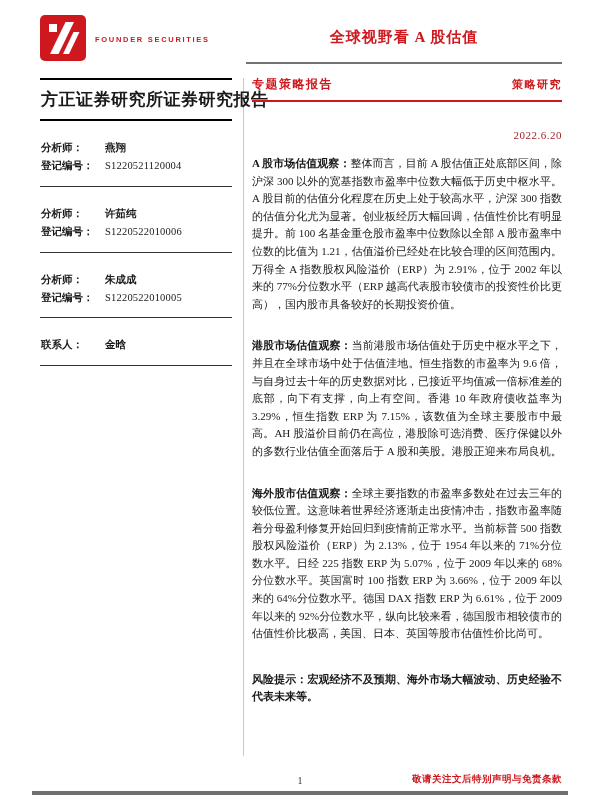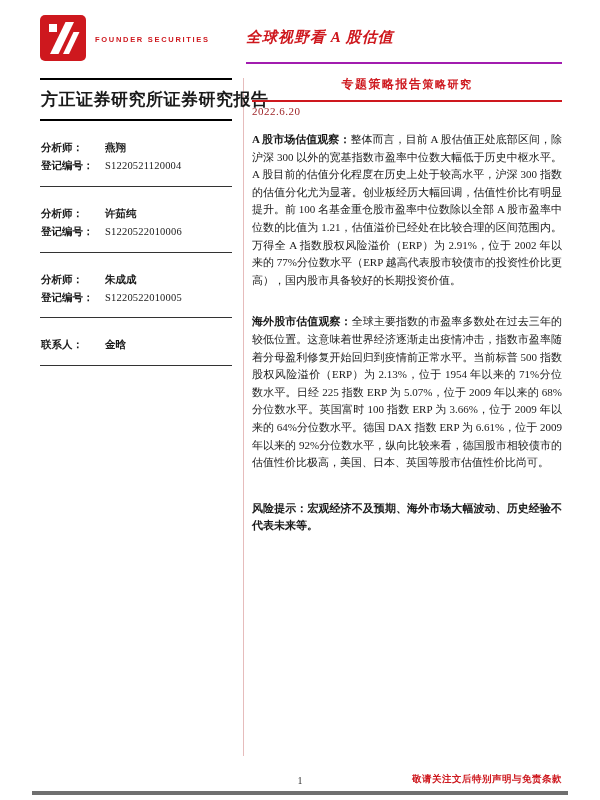--- a/index.html
+++ b/index.html
@@ -8,38 +8,38 @@
     position:relative; width:600px; height:800px; margin:0 auto;
     background:#ffffff; overflow:hidden;
     font-family:"Liberation Serif","DejaVu Serif",serif; color:#1a1a1a;
   }
   
   .header { position:absolute; left:40px; right:38px; top:12px; height:52px; display:flex; }
   .logo { display:flex; align-items:center; gap:9px; width:206px; flex-shrink:0; }
   .logo-mark { width:46px; height:46px; display:block; }
   .logo-cn { font-size:22px; font-weight:bold; color:#CE181E; letter-spacing:4px; line-height:1.05; white-space:nowrap; }
   .logo-en { font-size:7.5px; font-weight:bold; color:#CE181E; letter-spacing:1.7px; margin-top:2px; font-family:"Liberation Sans",sans-serif; white-space:nowrap; }
-  .title-wrap { flex:1; display:flex; align-items:center; justify-content:flex-start; border-bottom:2px solid #a21caf;font-style:italic; }
+  .title-wrap { flex:1; display:flex; align-items:center; justify-content:center; border-bottom:2px solid #737373; }
   .doc-title { color:#CE181E; font-weight:bold; font-size:15px; letter-spacing:1px; white-space:nowrap; }
   
   .vline { position:absolute; left:243px; top:78px; height:678px; width:1px; background:#e6bcbc; }
   
   .left-col { position:absolute; left:40px; top:78px; width:192px; }
   .inst-box { border-top:2px solid #000; border-bottom:2px solid #000; padding:8px 1px; font-size:17px; font-weight:bold; letter-spacing:0.5px; white-space:nowrap; }
   .person-block { border-bottom:1px solid #333; padding:18px 1px 10px; font-size:10.5px; }
   .person-row { display:flex; line-height:1.75; }
   .person-label { font-weight:bold; width:64px; flex-shrink:0; }
   .person-name { font-weight:bold; }
   .reg-no { font-weight:normal; letter-spacing:0.2px; }
   
   .right-col { position:absolute; left:252px; right:38px; top:76px; }
-  .type-row { display:flex; justify-content:center; align-items:baseline; padding-bottom:7px; border-bottom:2px solid #CE181E; }
+  .type-row { display:flex; justify-content:space-between; align-items:baseline; padding-bottom:7px; border-bottom:2px solid #CE181E; }
   .report-type { color:#CE181E; font-weight:bold; font-size:12px; letter-spacing:1.5px; }
   .category { color:#CE181E; font-weight:bold; font-size:11px; letter-spacing:1.5px; }
-  .date { text-align:left; margin-top:3px; font-size:11px; color:#9e2428; letter-spacing:0.5px; }
+  .date { text-align:right; margin-top:27px; font-size:11px; color:#9e2428; letter-spacing:0.5px; }
   .body-text { margin-top:14px; font-size:11px; line-height:1.6; text-align:justify; }
   .para { margin-bottom:24px; }
   .para-heading { font-weight:bold; }
   .risk { margin-top:28px; font-weight:bold; }
   
   .footer-page { position:absolute; left:0; right:0; bottom:14px; text-align:center; font-size:10px; color:#333; }
   .footer-notice { position:absolute; right:38px; bottom:14px; font-size:9.5px; color:#CE181E; font-weight:bold; letter-spacing:0.5px;margin-left:33px; }
   .footer-bar { position:absolute; left:32px; right:32px; bottom:5px; height:4px; background:#6f6f6f; }
 </style>
 </head>
@@ -115,20 +115,21 @@
   <div class="right-col">
     <div class="type-row">
       <span class="report-type">专题策略报告</span>
       <span class="category">策略研究</span>
     </div>
     <div class="date">2022.6.20</div>
 
     <div class="body-text">
       <p class="para"><span class="para-heading">A 股市场估值观察：</span><span>整体而言，目前 A 股估值正处底部区间，除沪深 300 以外的宽基指数市盈率中位数大幅低于历史中枢水平。A 股目前的估值分化程度在历史上处于较高水平，沪深 300 指数的估值分化尤为显著。创业板经历大幅回调，估值性价比有明显提升。前 100 名基金重仓股市盈率中位数除以全部 A 股市盈率中位数的比值为 1.21，估值溢价已经处在比较合理的区间范围内。万得全 A 指数股权风险溢价（ERP）为 2.91%，位于 2002 年以来的 77%分位数水平（ERP 越高代表股市较债市的投资性价比更高），国内股市具备较好的长期投资价值。</span></p>
 
+      <p class="para"><span class="para-heading">港股市场估值观察：</span><span>当前港股市场估值处于历史中枢水平之下，并且在全球市场中处于估值洼地。恒生指数的市盈率为 9.6 倍，与自身过去十年的历史数据对比，已接近平均值减一倍标准差的底部，向下有支撑，向上有空间。香港 10 年政府债收益率为 3.29%，恒生指数 ERP 为 7.15%，该数值为全球主要股市中最高。AH 股溢价目前仍在高位，港股除可选消费、医疗保健以外的多数行业估值全面落后于 A 股和美股。港股正迎来布局良机。</span></p>
 
       <p class="para"><span class="para-heading">海外股市估值观察：</span><span>全球主要指数的市盈率多数处在过去三年的较低位置。这意味着世界经济逐渐走出疫情冲击，指数市盈率随着分母盈利修复开始回归到疫情前正常水平。当前标普 500 指数股权风险溢价（ERP）为 2.13%，位于 1954 年以来的 71%分位数水平。日经 225 指数 ERP 为 5.07%，位于 2009 年以来的 68%分位数水平。英国富时 100 指数 ERP 为 3.66%，位于 2009 年以来的 64%分位数水平。德国 DAX 指数 ERP 为 6.61%，位于 2009 年以来的 92%分位数水平，纵向比较来看，德国股市相较债市的估值性价比极高，美国、日本、英国等股市估值性价比尚可。</span></p>
 
       <p class="risk"><span>风险提示：</span><span>宏观经济不及预期、海外市场大幅波动、历史经验不代表未来等。</span></p>
     </div>
   </div>
 
   <div class="footer-page">1</div>
   <div class="footer-notice">敬请关注文后特别声明与免责条款</div>
   <div class="footer-bar"></div>

